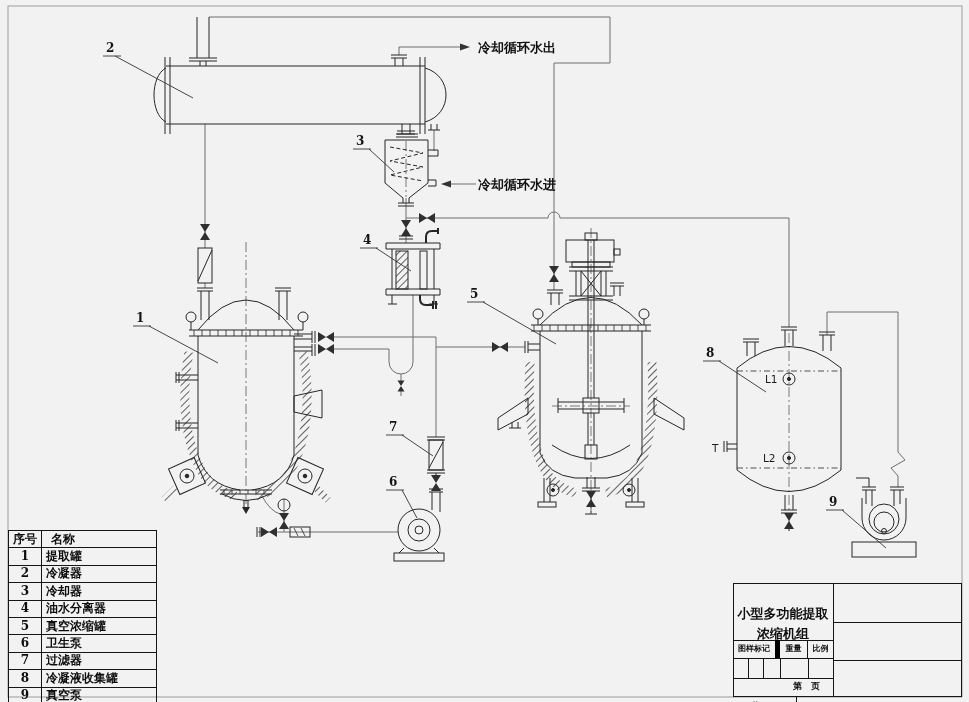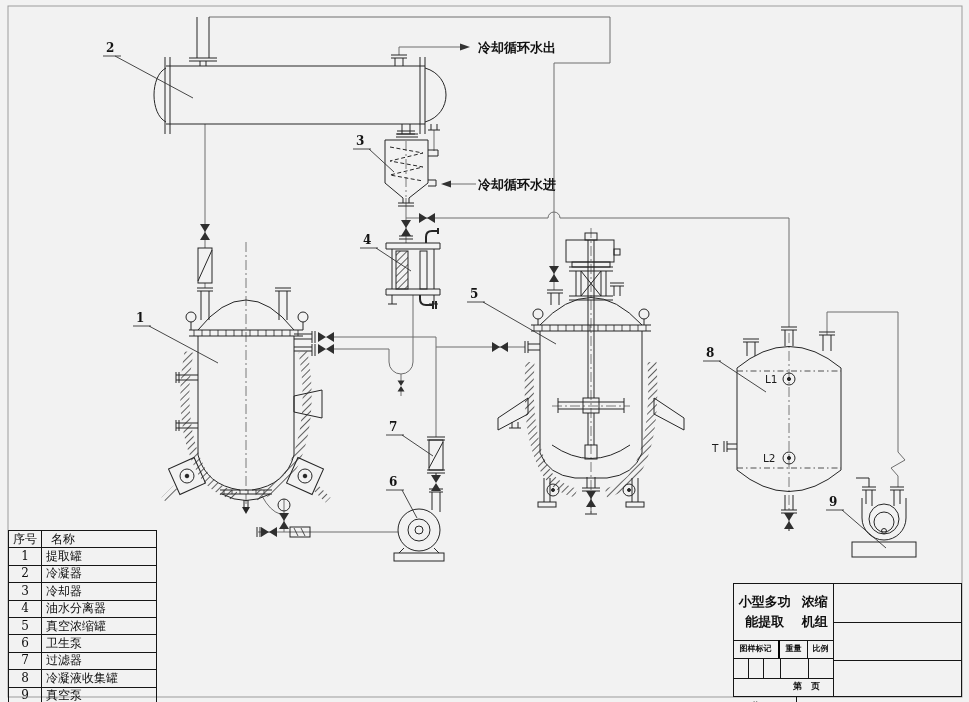--- a/index.html
+++ b/index.html
@@ -7,34 +7,34 @@
           font-family:"DejaVu Sans",sans-serif;}
   .watermark{position:absolute;left:128px;top:336px;font-size:88px;font-weight:bold;
              letter-spacing:5px;color:#c3c3c3;opacity:.9;white-space:nowrap;z-index:1;
              font-family:"DejaVu Sans",sans-serif;}
   svg.diagram{position:absolute;left:0;top:0;z-index:2;}
   .tag{font:bold 12px "DejaVu Serif",serif;fill:#141414;}
   .flow{font:bold 13px "DejaVu Sans",sans-serif;fill:#101010;}
   .sensor{font:10.5px "DejaVu Sans",sans-serif;fill:#1c1c1c;}
   
   table.legend{position:absolute;left:8px;top:530px;z-index:3;border-collapse:collapse;background:transparent;}
-  table.legend th,table.legend td{border:1px solid #161616;font-size:12px;font-weight:normal;color:#0e0e0e;
+  table.legend th,table.legend td{border:1px solid #161616;font-size:12px;font-weight:bold;color:#0e0e0e;
        padding:0 3px;height:16.4px;line-height:13px;white-space:nowrap;}
   table.legend th.no-col{width:26px;text-align:center;}
   table.legend th.name-col{width:102px;text-align:left;padding-left:9px;margin-top:24px;}
   table.legend td.no{text-align:center;font-family:"DejaVu Serif",serif;}
   table.legend td.nm{text-align:left;padding-left:4px;}
   
   .tb{position:absolute;left:733px;top:583px;width:229px;height:114px;z-index:3;color:#0e0e0e;}
   .tb .box{position:absolute;box-sizing:border-box;}
   .tb .outer{left:0;top:0;width:229px;height:114px;border:1.5px solid #161616;}
   .tb .bline{border-left:1px solid #161616;width:0;}
   .tb .hline{border-top:1px solid #161616;height:0;}
   .tb .txt{display:flex;align-items:center;justify-content:center;text-align:center;font-weight:bold;}
-  .tb .product{left:0;top:0;width:100px;height:57px;font-size:13px;line-height:20px;flex-direction:row;}
+  .tb .product{left:0;top:12px;width:100px;height:57px;font-size:13px;line-height:20px;flex-direction:column;}
   .tb .company{left:100px;top:0;width:129px;height:39px;font-size:10.5px;}
   .tb .dtitle{left:100px;top:39px;width:129px;height:38px;font-size:16px;letter-spacing:2px;}
   .tb .small{font-size:8px;line-height:18px;height:18px;font-weight:bold;text-align:center;}
   .tb .pg{font-size:9px;line-height:19px;height:19px;font-weight:bold;text-align:center;}
 </style>
 </head>
 <body>
 
 <div class="canvas">
 
@@ -310,21 +310,21 @@
     </table>
 
   <div class="tb">
     <div class="box outer"></div>
     <div class="box bline" style="left:100px;top:0;height:114px;"></div>
     <div class="box txt product">
       <span>小型多功能提取</span>
       <span>浓缩机组</span>
     </div>
     <div class="box hline" style="left:0;top:57px;width:100px;"></div>
-    <div class="box small" style="left:0;top:57px;width:47px;border-right:2px solid #000000;">图样标记</div>
+    <div class="box small" style="left:0;top:57px;width:47px;border-right:5px solid #000000;">图样标记</div>
     <div class="box small" style="left:47px;top:57px;width:28px;border-right:1px solid #161616;">重量</div>
     <div class="box small" style="left:75px;top:57px;width:25px;">比例</div>
     <div class="box hline" style="left:0;top:75px;width:100px;"></div>
     <div class="box bline" style="left:15px;top:75px;height:20px;"></div>
     <div class="box bline" style="left:30px;top:75px;height:20px;"></div>
     <div class="box bline" style="left:47px;top:75px;height:20px;"></div>
     <div class="box bline" style="left:75px;top:75px;height:20px;"></div>
     <div class="box hline" style="left:0;top:95px;width:100px;"></div>
     <div class="box pg" style="left:0;top:95px;width:64px;border-right:1px solid #161616;margin-top:19px;">共　页</div>
     <div class="box pg" style="left:47px;top:95px;width:53px;font-family:Liberation Mono, monospace;">第　页</div>

